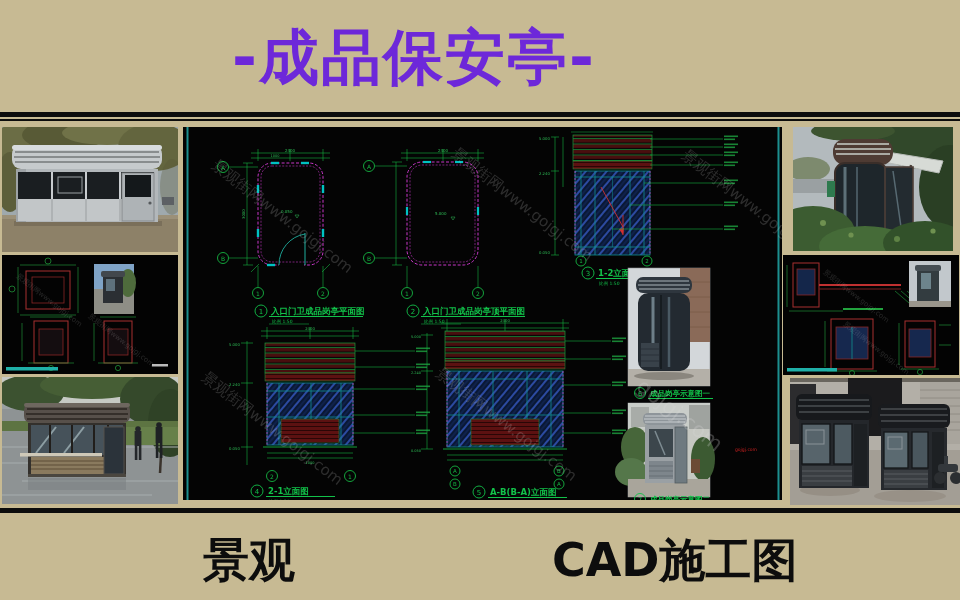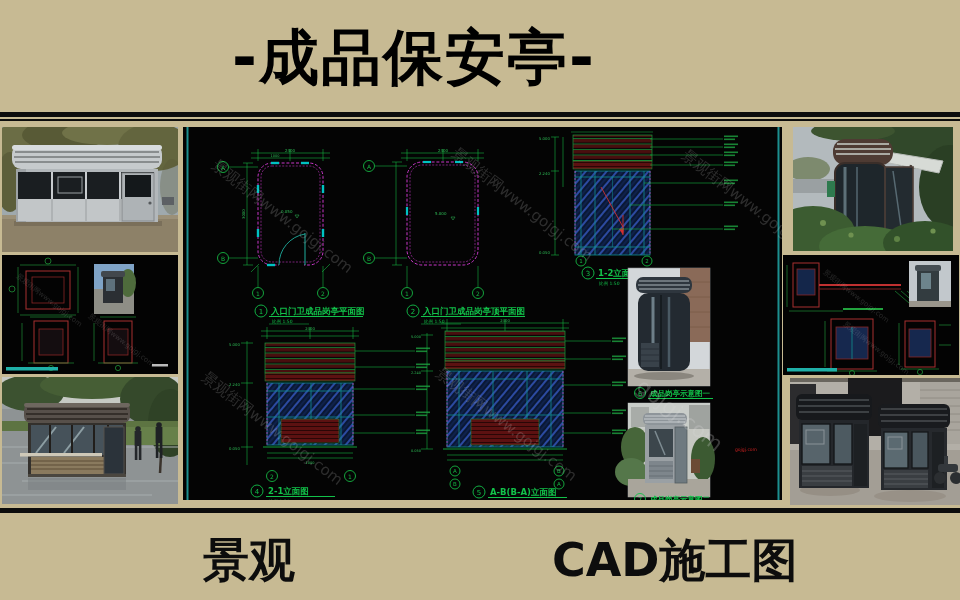--- a/index.html
+++ b/index.html
@@ -1,20 +1,20 @@
 <!DOCTYPE html>
 <html><head>
 <meta charset="utf-8">
 <style>
   html,body{margin:0;padding:0;}
   body{font-family:"DejaVu Sans","Liberation Sans",sans-serif;}
   .stage{position:relative;width:960px;height:600px;background:#c7ba93;overflow:hidden;}
   .abs{position:absolute;}
   .title{position:absolute;top:18px;left:0;width:828px;text-align:center;
-         font-size:60px;font-weight:bold;color:#000000;letter-spacing:2px;line-height:1.3;}
+         font-size:60px;font-weight:bold;color:#6d28d9;letter-spacing:2px;line-height:1.3;}
   .rule{position:absolute;left:0;width:960px;background:#0c0c0c;}
   .footer-label{position:absolute;top:530px;font-size:46px;font-weight:bold;color:#0d0d0d;}
   svg text{font-family:"DejaVu Sans","Liberation Sans",sans-serif;}
   .thumb{position:absolute;overflow:hidden;background:#040404;}
 </style>
 </head>
 <body>
 
 <div class="stage">
 

